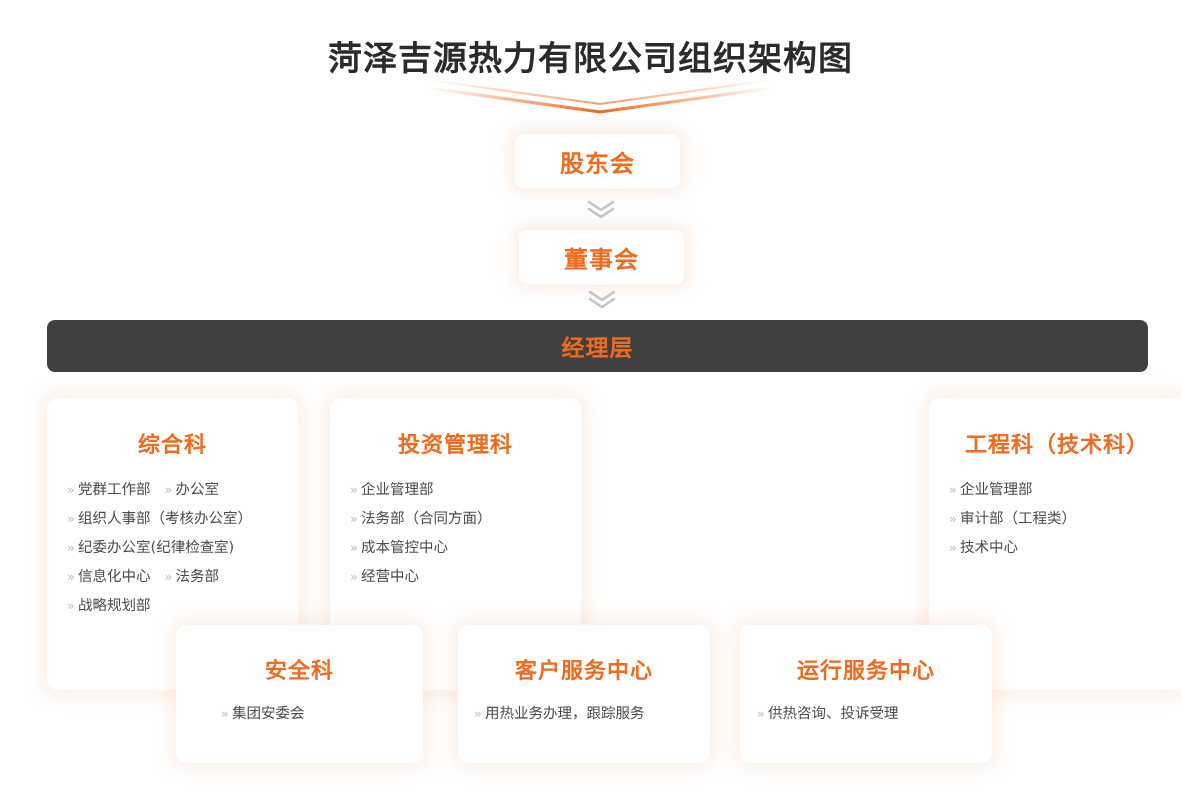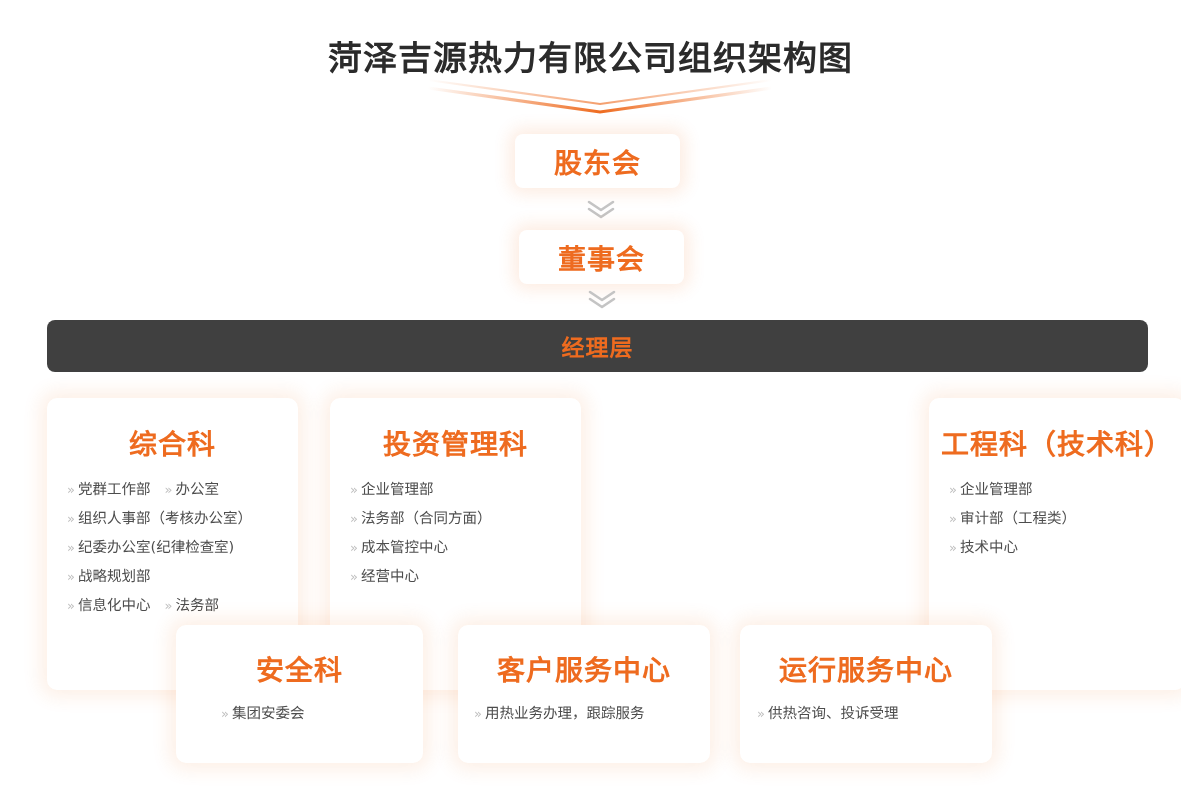--- a/index.html
+++ b/index.html
@@ -47,21 +47,21 @@
   
   .node-box {
     position: absolute;
     background: #ffffff;
     border-radius: 8px;
     box-shadow: 0 0 16px 6px rgba(238, 116, 35, 0.13);
     display: flex;
     align-items: center;
     justify-content: center;
     color: #ee6b1f;
-    font-size: 28px;
+    font-size: 24px;
     font-weight: bold;
     letter-spacing: 1px;
   }
   #node-shareholders {
     left: 515px;
     top: 134px;
     width: 165px;
     height: 54px;
   }
   #node-board {
@@ -125,21 +125,21 @@
   #card-1 { left: 330px; width: 251px; }
   #card-2 { left: 613px; width: 251px; }
   #card-3 { left: 929px; width: 256px; }
   #card-4 { left: 176px; width: 247px; }
   #card-5 { left: 458px; width: 252px; }
   #card-6 { left: 740px; width: 252px; }
 
   .dept-title {
     text-align: center;
     color: #ee6b1f;
-    font-size: 28px;
+    font-size: 22px;
     font-weight: bold;
     letter-spacing: 1px;
     line-height: 28px;
   }
   .row-top .dept-title { padding-top: 33px; }
   .row-bottom .dept-title { padding-top: 32px; }
 
   .dept-list {
     list-style: none;
     margin: 0;
@@ -218,24 +218,24 @@
       <li>
         <span class="bullet">»</span><span>党群工作部</span><span class="item-gap"></span><span class="bullet">»</span><span>办公室</span>
       </li>
       <li>
         <span class="bullet">»</span><span>组织人事部（考核办公室）</span>
       </li>
       <li>
         <span class="bullet">»</span><span>纪委办公室(纪律检查室)</span>
       </li>
       <li>
+        <span class="bullet">»</span><span>信息化中心</span><span class="item-gap"></span><span class="bullet">»</span><span>法务部</span>
+      </li>
+      <li>
         <span class="bullet">»</span><span>战略规划部</span>
-      </li>
-      <li>
-        <span class="bullet">»</span><span>信息化中心</span><span class="item-gap"></span><span class="bullet">»</span><span>法务部</span>
       </li>
     </ul>
   </div>
 
   <div class="dept-card row-top" id="card-1">
     <div class="dept-title">投资管理科</div>
     <ul class="dept-list">
       <li>
         <span class="bullet">»</span><span>企业管理部</span>
       </li>

